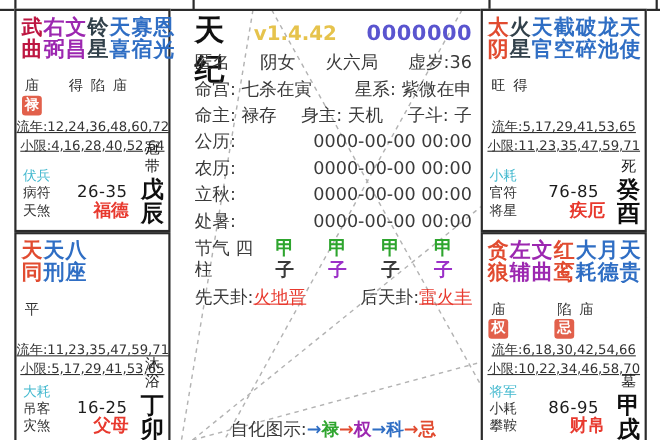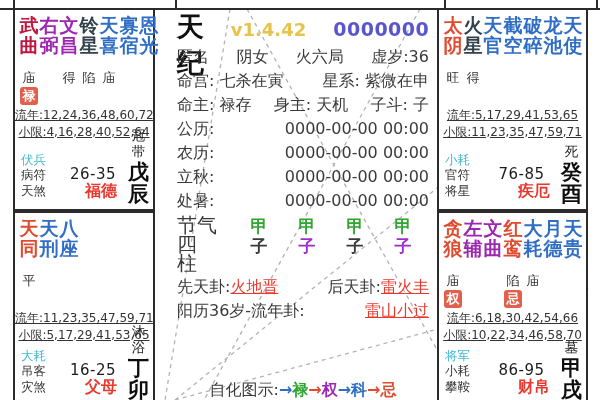--- a/index.html
+++ b/index.html
@@ -26,21 +26,21 @@
   .branch{font-size:21px;font-weight:bold;line-height:22px;color:#0e0e0e;text-align:center;}
   
   .center{position:absolute;z-index:3;}
   .titlebar{left:177px;top:9px;width:252px;display:flex;align-items:baseline;gap:27px;justify-content:center;}
   .app-title{font-size:27px;font-weight:bold;color:#101010;}
   .app-version{font-size:18px;font-weight:600;}
   .app-serial{font-size:19px;font-weight:bold;letter-spacing:.5px;}
   .info{left:177px;top:48px;width:252px;}
   .irow{display:flex;justify-content:space-between;font-size:16px;line-height:17px;margin-bottom:7px;white-space:nowrap;}
   .prow{display:flex;margin-top:3px;margin-bottom:5px;}
-  .plabel{width:58px;font-size:20px;line-height:19px;}
+  .plabel{width:58px;font-size:16px;line-height:19px;}
   .pillars{flex:1;display:flex;}
   .pillar{width:48px;text-align:center;font-size:17px;font-weight:bold;line-height:20px;}
   .hexlink{text-decoration:underline;cursor:pointer;}
   .zihua{left:177px;top:380px;width:252px;display:flex;justify-content:center;font-size:16px;white-space:nowrap;}
   .zseg{font-weight:bold;}
 </style>
 </head>
 <body>
 
 <div id="screen">
@@ -327,24 +327,20 @@
           <span class="pillar">
             <div style="color: rgb(46, 165, 46);">甲</div>
             <div style="color: rgb(155, 48, 200);">子</div>
           </span>
         </span>
     </div>
     <div class="irow">
       <span><span>先天卦:</span><span class="hexlink" style="color: rgb(232, 57, 46);">火地晋</span></span>
       <span><span>后天卦:</span><span class="hexlink" style="color: rgb(232, 57, 46);">雷火丰</span></span>
     </div>
-    <div class="irow">
-      <span>阳历36岁-流年卦:</span>
-      <span class="hexlink" style="color: rgb(232, 57, 46);">雷山小过</span>
-    </div>
   </div>
 
   <div class="center zihua" id="zihua">
     <span>自化图示:</span>
   <span class="zseg" style="color: rgb(47, 110, 196);">→</span>
       <span class="zseg" style="color: rgb(46, 165, 46);">禄</span>
       <span class="zseg" style="color: rgb(225, 75, 48);">→</span>
       <span class="zseg" style="color: rgb(156, 39, 176);">权</span>
       <span class="zseg" style="color: rgb(47, 110, 196);">→</span>
       <span class="zseg" style="color: rgb(47, 110, 196);">科</span>

